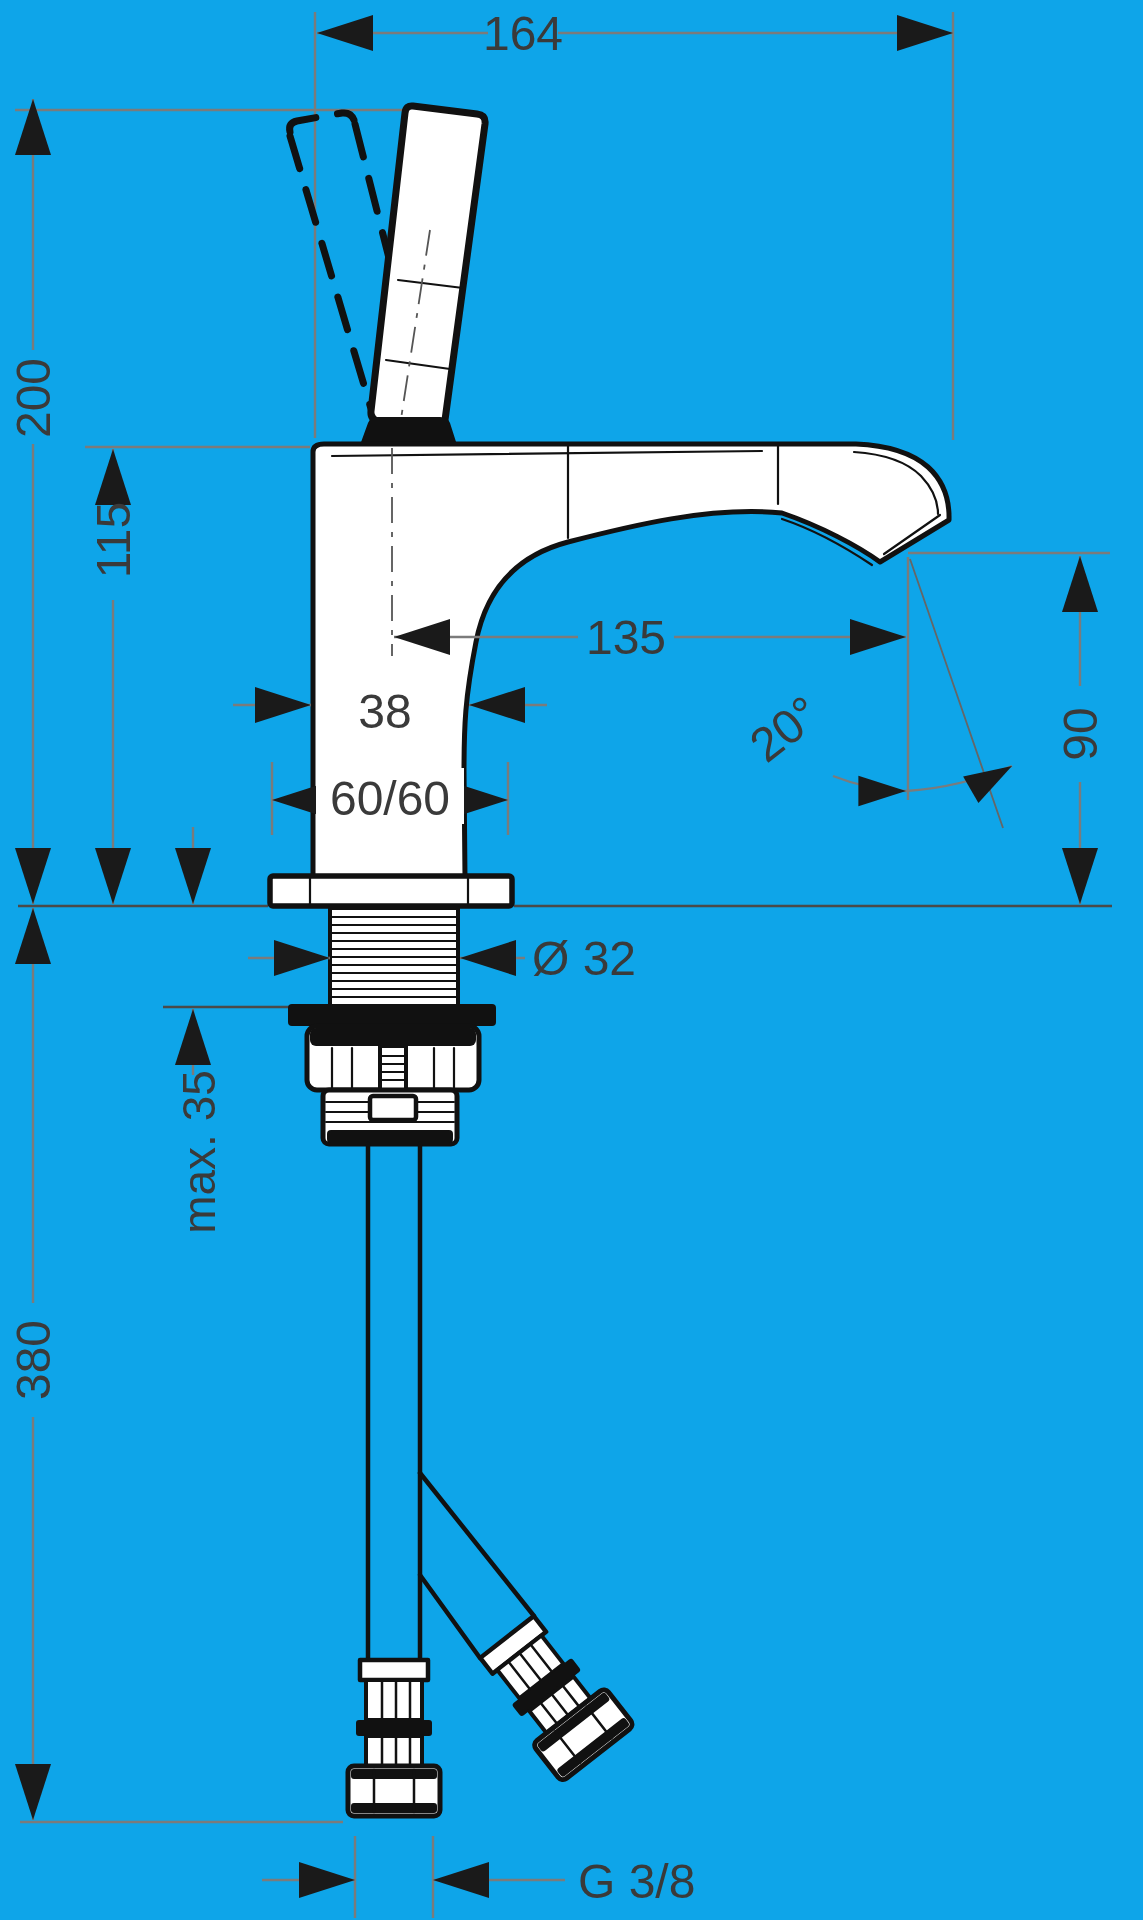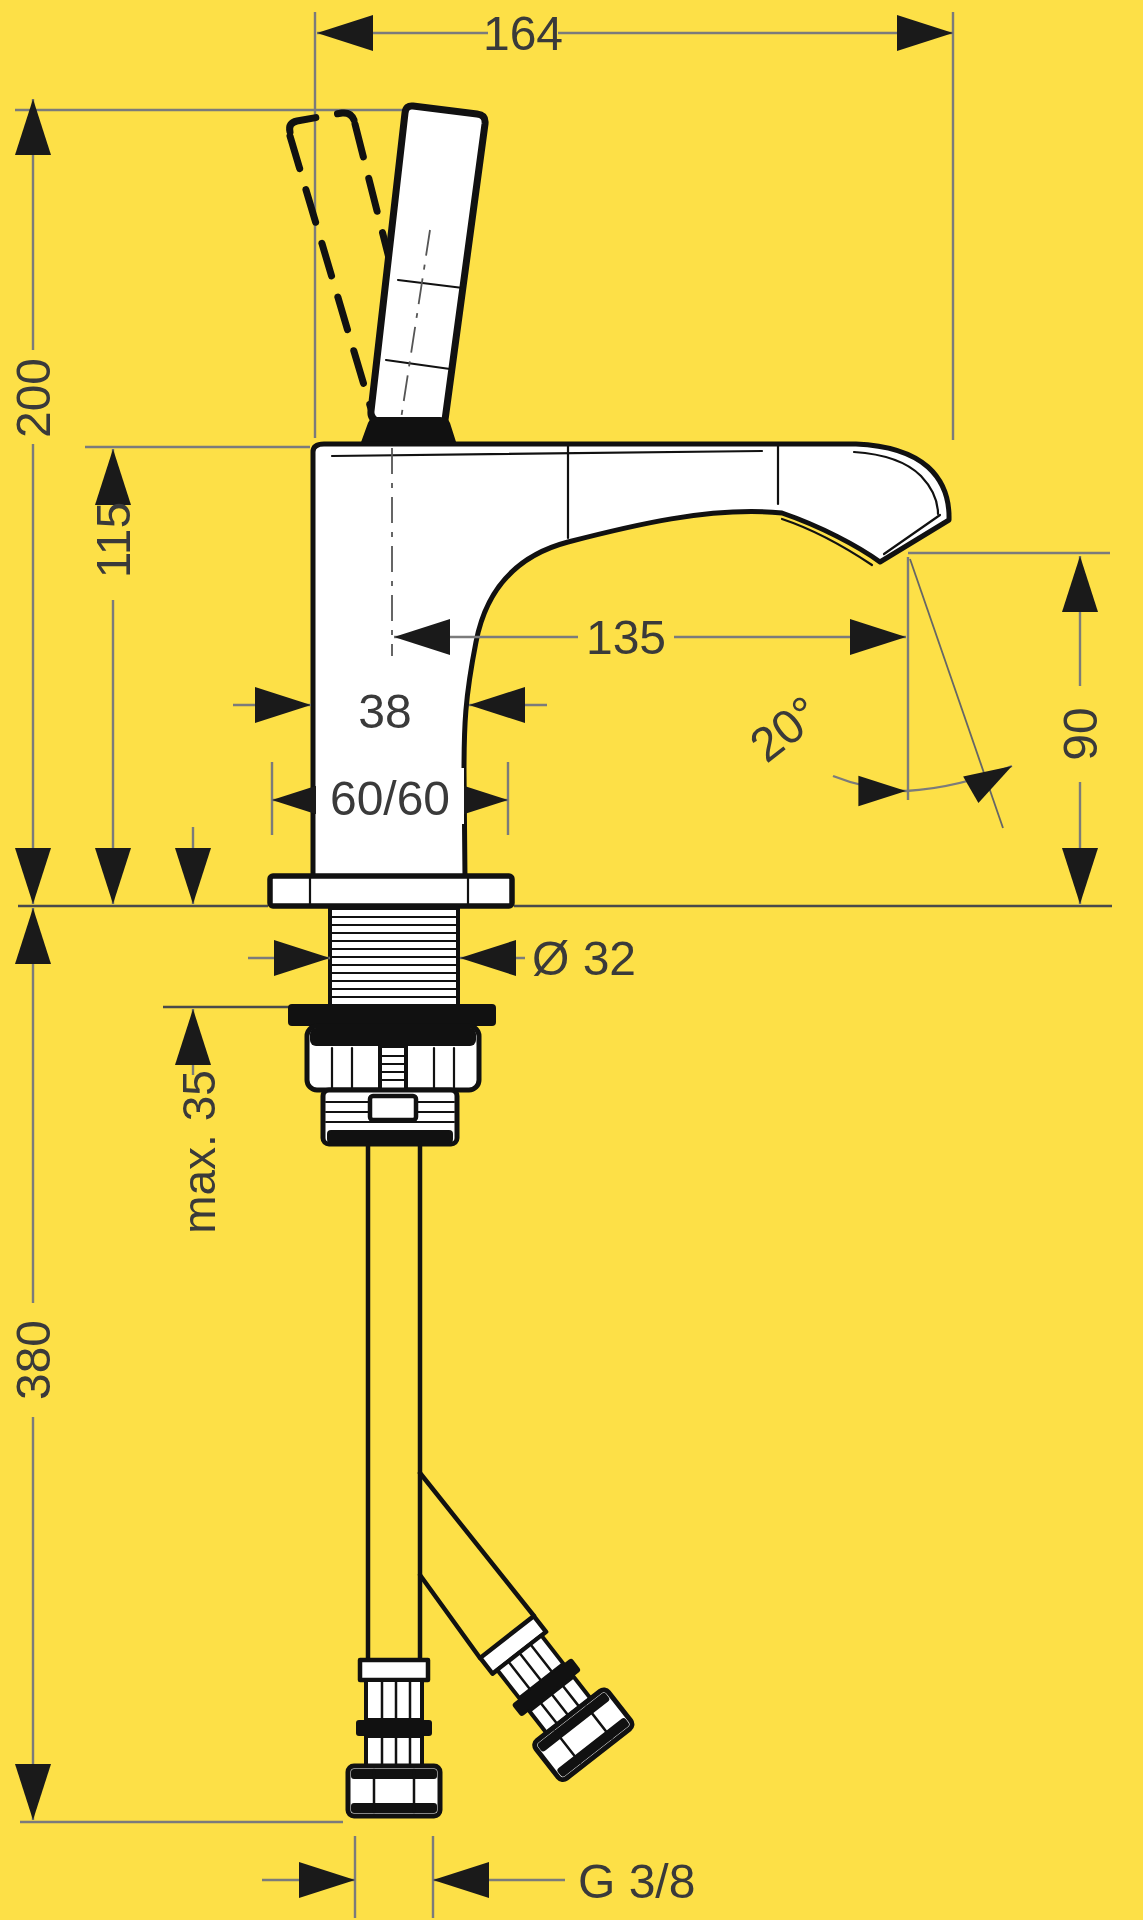--- a/index.html
+++ b/index.html
@@ -1,16 +1,16 @@
 <!DOCTYPE html>
 <html><head>
 <meta charset="utf-8">
 <style>
   html,body{margin:0;padding:0;background:#ffffff;}
-  .page{position:relative;width:1143px;height:1920px;background:#fde047;overflow:hidden;}
+  .page{position:relative;width:1143px;height:1920px;background:#0ea5e9;overflow:hidden;}
   svg{display:block;}
   text{font-family:"Liberation Sans","DejaVu Sans",sans-serif;fill:#3a3a3a;}
   .dimtext{font-size:48px;}
   .dimtext-sm{font-size:46px;}
   .obj{stroke:#111;fill:none;stroke-linejoin:round;stroke-linecap:round;}
   .objfill{stroke:#111;fill:#fff;stroke-linejoin:round;stroke-linecap:round;}
   .solid{fill:#111;stroke:none;}
   .dim{stroke:#7b7b7b;stroke-width:2.4;fill:none;}
   .ref{stroke:#4a4a4a;stroke-width:2.6;fill:none;}
   .cl{stroke:#555;stroke-width:1.8;fill:none;stroke-dasharray:26 9 5 9;}

